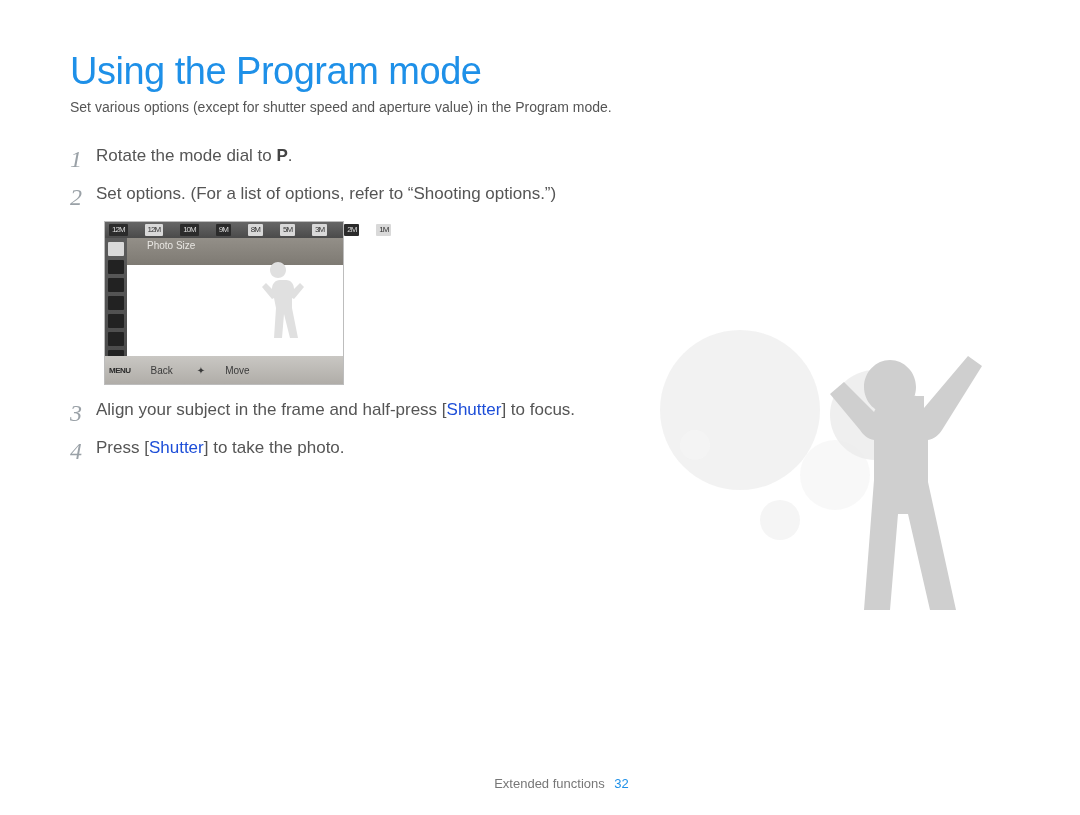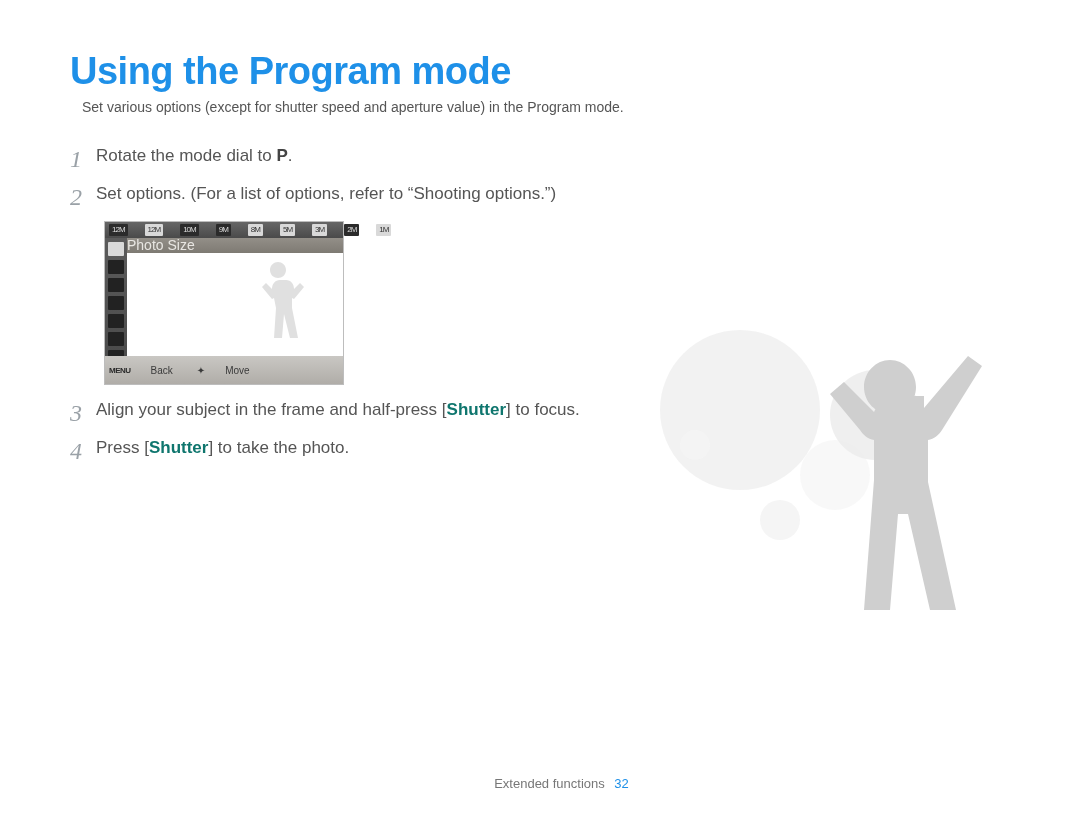--- a/index.html
+++ b/index.html
@@ -1,37 +1,37 @@
 <!DOCTYPE html>
 <html><head>
 <meta charset="utf-8">
 <style>
   html,body{margin:0;padding:0;background:#fff;}
   body{width:1080px;height:815px;position:relative;font-family:Arial,Helvetica,sans-serif;color:#444;overflow:hidden;}
   .page{padding:50px 70px 0 70px;position:relative;}
-  h1{font-size:38px;font-weight:700;color:#1e90e8;margin:0 0 6px 0;letter-spacing:-0.5px;}
-  .subtitle{font-size:14px;color:#555;margin:0 0 30px 12px;}
+  h1{font-size:38px;font-weight:400;color:#1e90e8;margin:0 0 6px 0;letter-spacing:-0.5px;}
+  .subtitle{font-size:14px;color:#555;margin:0 0 30px 0;}
   .steps{max-width:560px;}
   .step{display:flex;margin:0 0 12px 0;font-size:17px;line-height:1.35;color:#555;}
   .num{font-family:Georgia,"Times New Roman",serif;font-style:italic;font-size:24px;color:#9aa1a7;width:26px;flex:0 0 26px;line-height:1;margin-top:2px;}
   .step .txt{flex:1;}
   .inline-p{display:inline-block;font-weight:700;color:#444;}
-  .bold{font-weight:700;color:#0f766e;}
+  .bold{font-weight:400;color:#1d4ed8;}
 
   
   .lcd{width:240px;height:164px;border:1px solid #bdbdbd;background:#fff;margin:6px 0 14px 34px;position:relative;box-sizing:border-box;}
   .lcd-top{height:16px;background:linear-gradient(#666,#4a4a4a);display:flex;align-items:center;gap:17px;padding:0 4px;box-sizing:border-box;}
   .chip{height:12px;background:#d9d9d9;border-radius:1px;font-size:8px;line-height:12px;text-align:center;color:#333;padding:0 3px;display:inline-block;}
   .chip.dk{background:#2b2b2b;color:#ddd;}
   .chip.sup{letter-spacing:-1px;}
   .lcd-left{position:absolute;left:0;top:16px;bottom:16px;width:22px;background:linear-gradient(#5b5b5b,#4a4a4a);display:flex;flex-direction:column;align-items:center;padding-top:2px;}
   .side-ic{width:16px;height:14px;margin:2px 0;background:#d9d9d9;border-radius:1px;}
   .side-ic.dk{background:#222;}
   .lcd-body{position:absolute;left:22px;right:0;top:16px;bottom:16px;background:#fff;overflow:hidden;}
-  .photosize{position:absolute;left:0;top:0;right:0;height:15px;background:linear-gradient(#938f88,#7e7a73);color:#e8e6e2;font-size:14px;line-height:15px;padding-left:0;}
+  .photosize{position:absolute;left:0;top:0;right:0;height:27px;background:linear-gradient(#938f88,#7e7a73);color:#e8e6e2;font-size:10px;line-height:15px;padding-left:20px;}
   .sil-small{position:absolute;right:30px;top:18px;width:70px;height:100px;}
   .sil-small svg{width:100%;height:100%;}
   .lcd-bot{position:absolute;left:0;right:0;bottom:0;height:28px;background:linear-gradient(#c9c7c3,#b0ada8);font-size:10px;color:#3a3a3a;display:flex;align-items:center;}
   .lcd-bot .menuglyph{font-size:8px;font-weight:700;margin:0 4px 0 4px;letter-spacing:-0.5px;color:#2a2a2a;}
   .lcd-bot .moveglyph{margin:0 4px;font-size:10px;}
   .lcd-bot span.lbl{margin-right:20px;margin-left:16px;}
 
   
   .bg{position:absolute;right:60px;top:300px;width:350px;height:380px;pointer-events:none;}
   .bg svg{width:100%;height:100%;}

